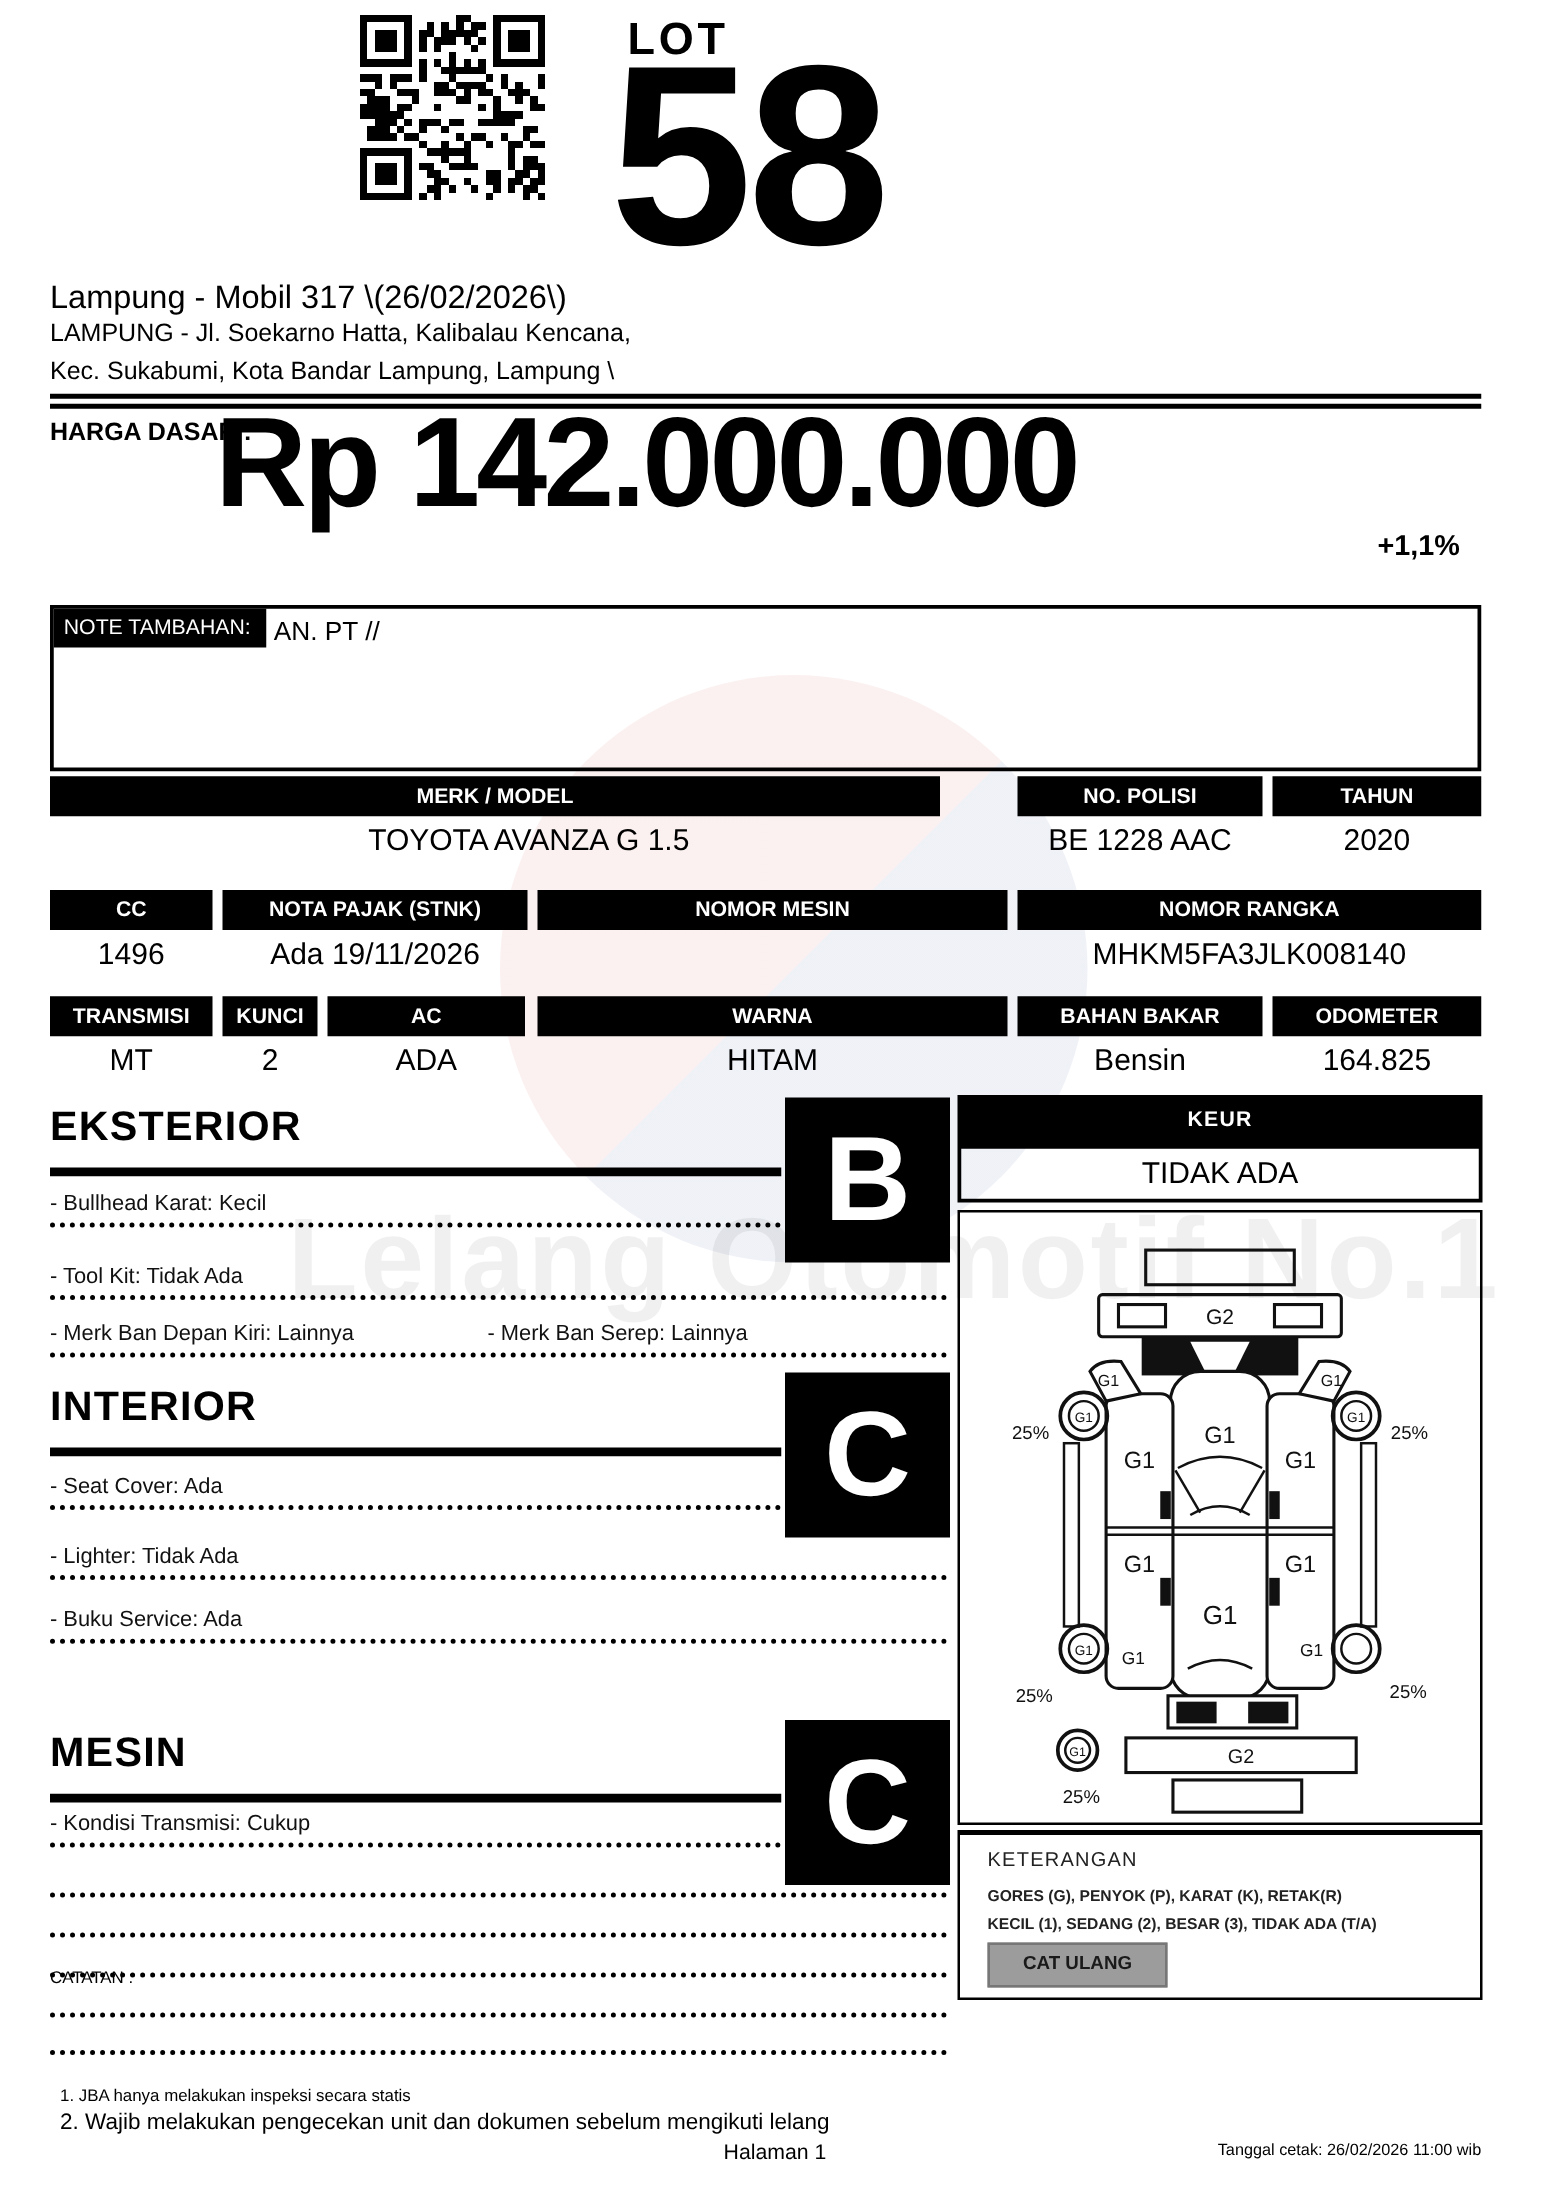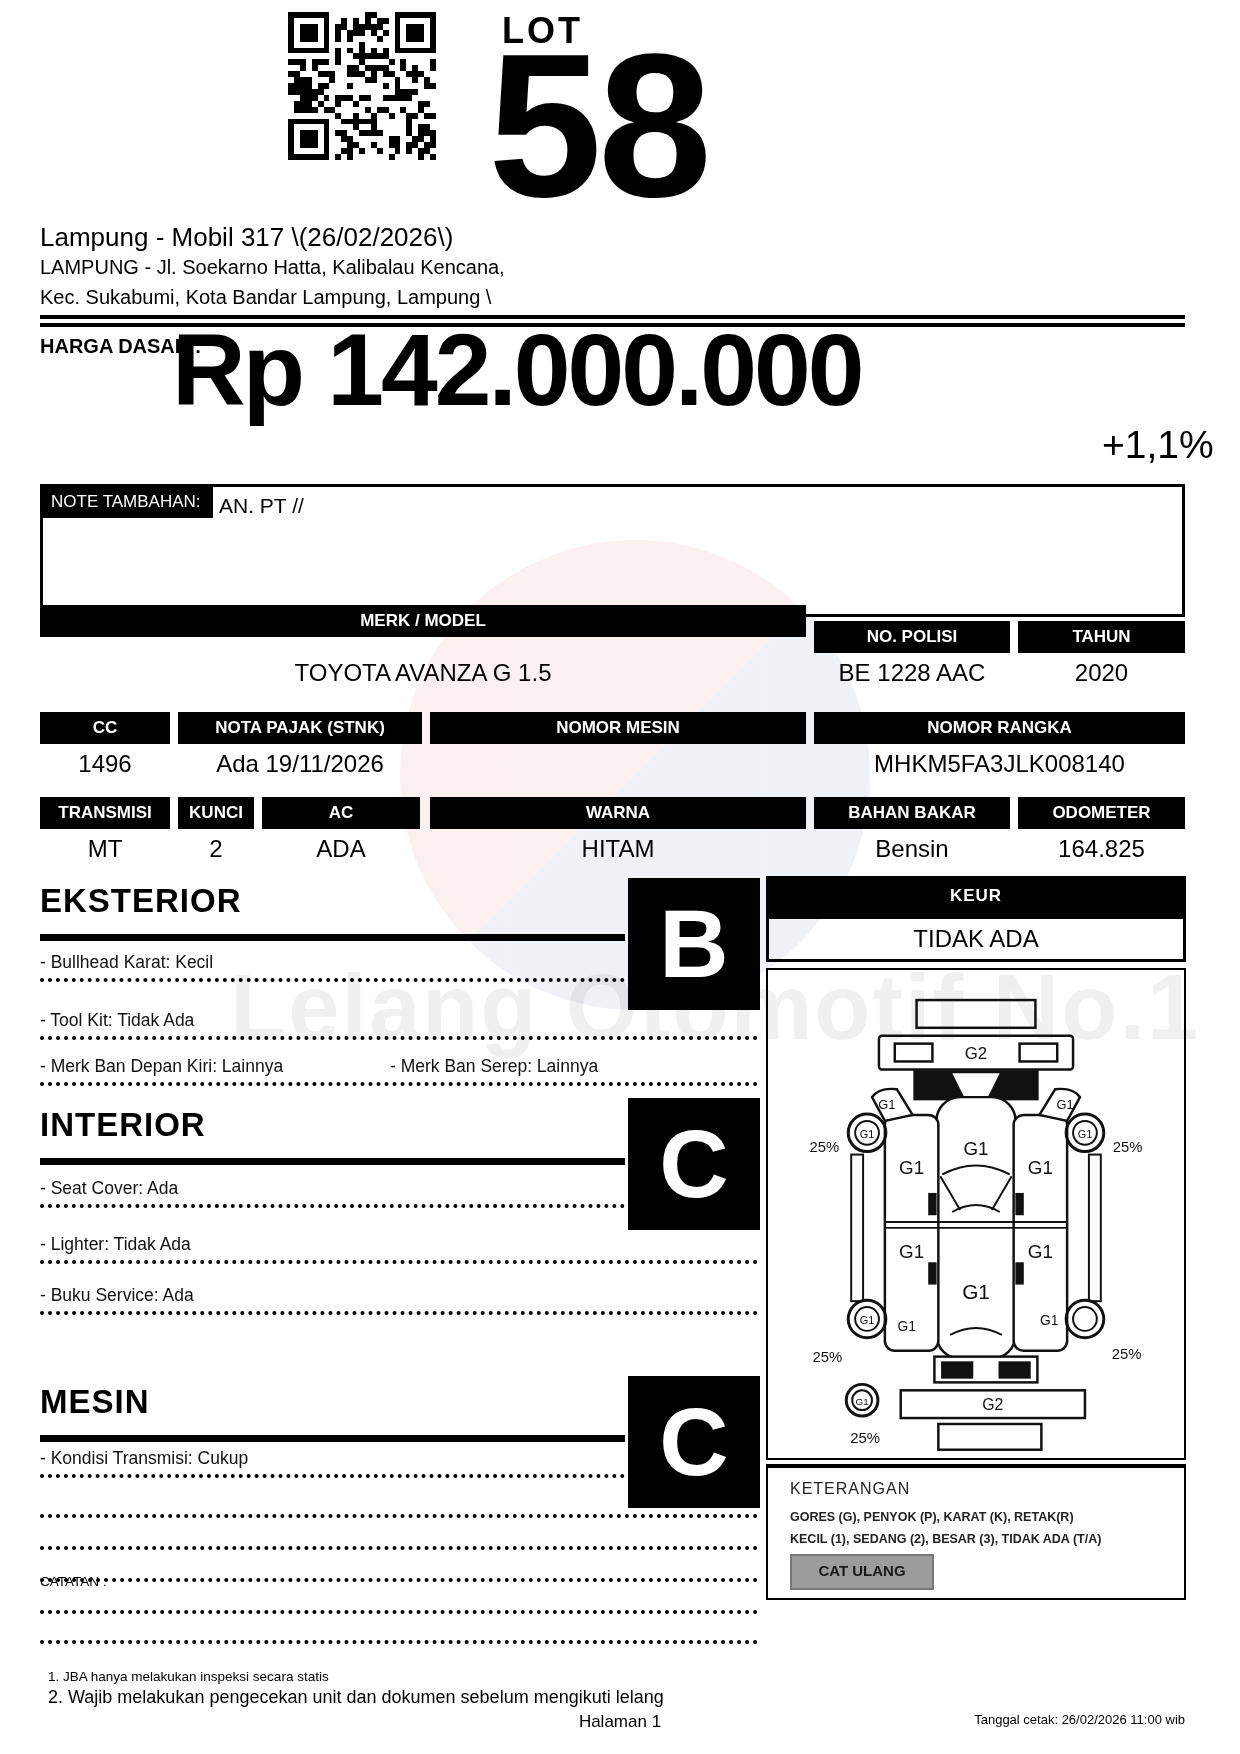--- a/index.html
+++ b/index.html
@@ -14,21 +14,21 @@
   
   .lot-label{position:absolute;left:502px;top:10px;font-size:36px;font-weight:bold;letter-spacing:3px;}
   .lot-number{position:absolute;left:488px;top:22px;font-size:205px;font-weight:bold;line-height:1;letter-spacing:-4px;}
   .doc-title{position:absolute;left:40px;top:222px;font-size:26px;}
   .addr1{position:absolute;left:40px;top:256px;font-size:20px;text-align:right;}
   .addr2{position:absolute;left:40px;top:286px;font-size:20px;}
   .double-rule{position:absolute;left:40px;top:315px;width:1145px;height:4px;
                border-top:4px solid #000;border-bottom:4px solid #000;}
   .price-label{position:absolute;left:40px;top:335px;font-size:20px;font-weight:bold;}
   .price-value{position:absolute;left:172px;top:312px;font-size:102px;font-weight:bold;letter-spacing:-3px;white-space:nowrap;}
-  .price-change{position:absolute;left:1102px;top:423px;font-size:39px;font-weight:normal;}
+  .price-change{position:absolute;left:1102px;top:423px;font-size:23px;font-weight:bold;}
   
   .note-box{position:absolute;left:40px;top:484px;width:1139px;height:127px;border:3px solid #000;}
   .note-label{display:inline-block;background:#000;color:#fff;font-size:17px;font-weight:normal;
               padding:5px 12px 6px 8px;vertical-align:top;}
   .note-value{display:inline-block;font-size:21px;margin-left:2px;margin-top:7px;}
   
   .hcell{position:absolute;background:#000;color:#fff;font-weight:bold;font-size:17px;height:32px;
          line-height:32px;text-align:center;}
   .vcell{position:absolute;font-size:24px;height:46px;line-height:46px;text-align:center;white-space:nowrap;}
   
@@ -372,21 +372,21 @@
 
   <div class="price-label">HARGA DASAR :</div>
   <div class="price-value">Rp 142.000.000</div>
   <div class="price-change">+1,1%</div>
 
   <div class="note-box">
     <span class="note-label">NOTE TAMBAHAN:</span>
     <span class="note-value">AN. PT //</span>
   </div>
 
-  <div class="hcell" style="left:40px;top:605px;width:766px">MERK / MODEL</div>
+  <div class="hcell" style="left:40px;top:621px;width:712px">MERK / MODEL</div>
   <div class="hcell" style="left:814px;top:621px;width:196px">NO. POLISI</div>
   <div class="hcell" style="left:1018px;top:621px;width:167px">TAHUN</div>
   <div class="vcell" style="left:40px;top:650px;width:766px">TOYOTA AVANZA G 1.5</div>
   <div class="vcell" style="left:814px;top:650px;width:196px">BE 1228 AAC</div>
   <div class="vcell" style="left:1018px;top:650px;width:167px">2020</div>
 
   <div class="hcell" style="left:40px;top:712px;width:130px">CC</div>
   <div class="hcell" style="left:178px;top:712px;width:244px">NOTA PAJAK (STNK)</div>
   <div class="hcell" style="left:430px;top:712px;width:376px">NOMOR MESIN</div>
   <div class="hcell" style="left:814px;top:712px;width:371px">NOMOR RANGKA</div>

